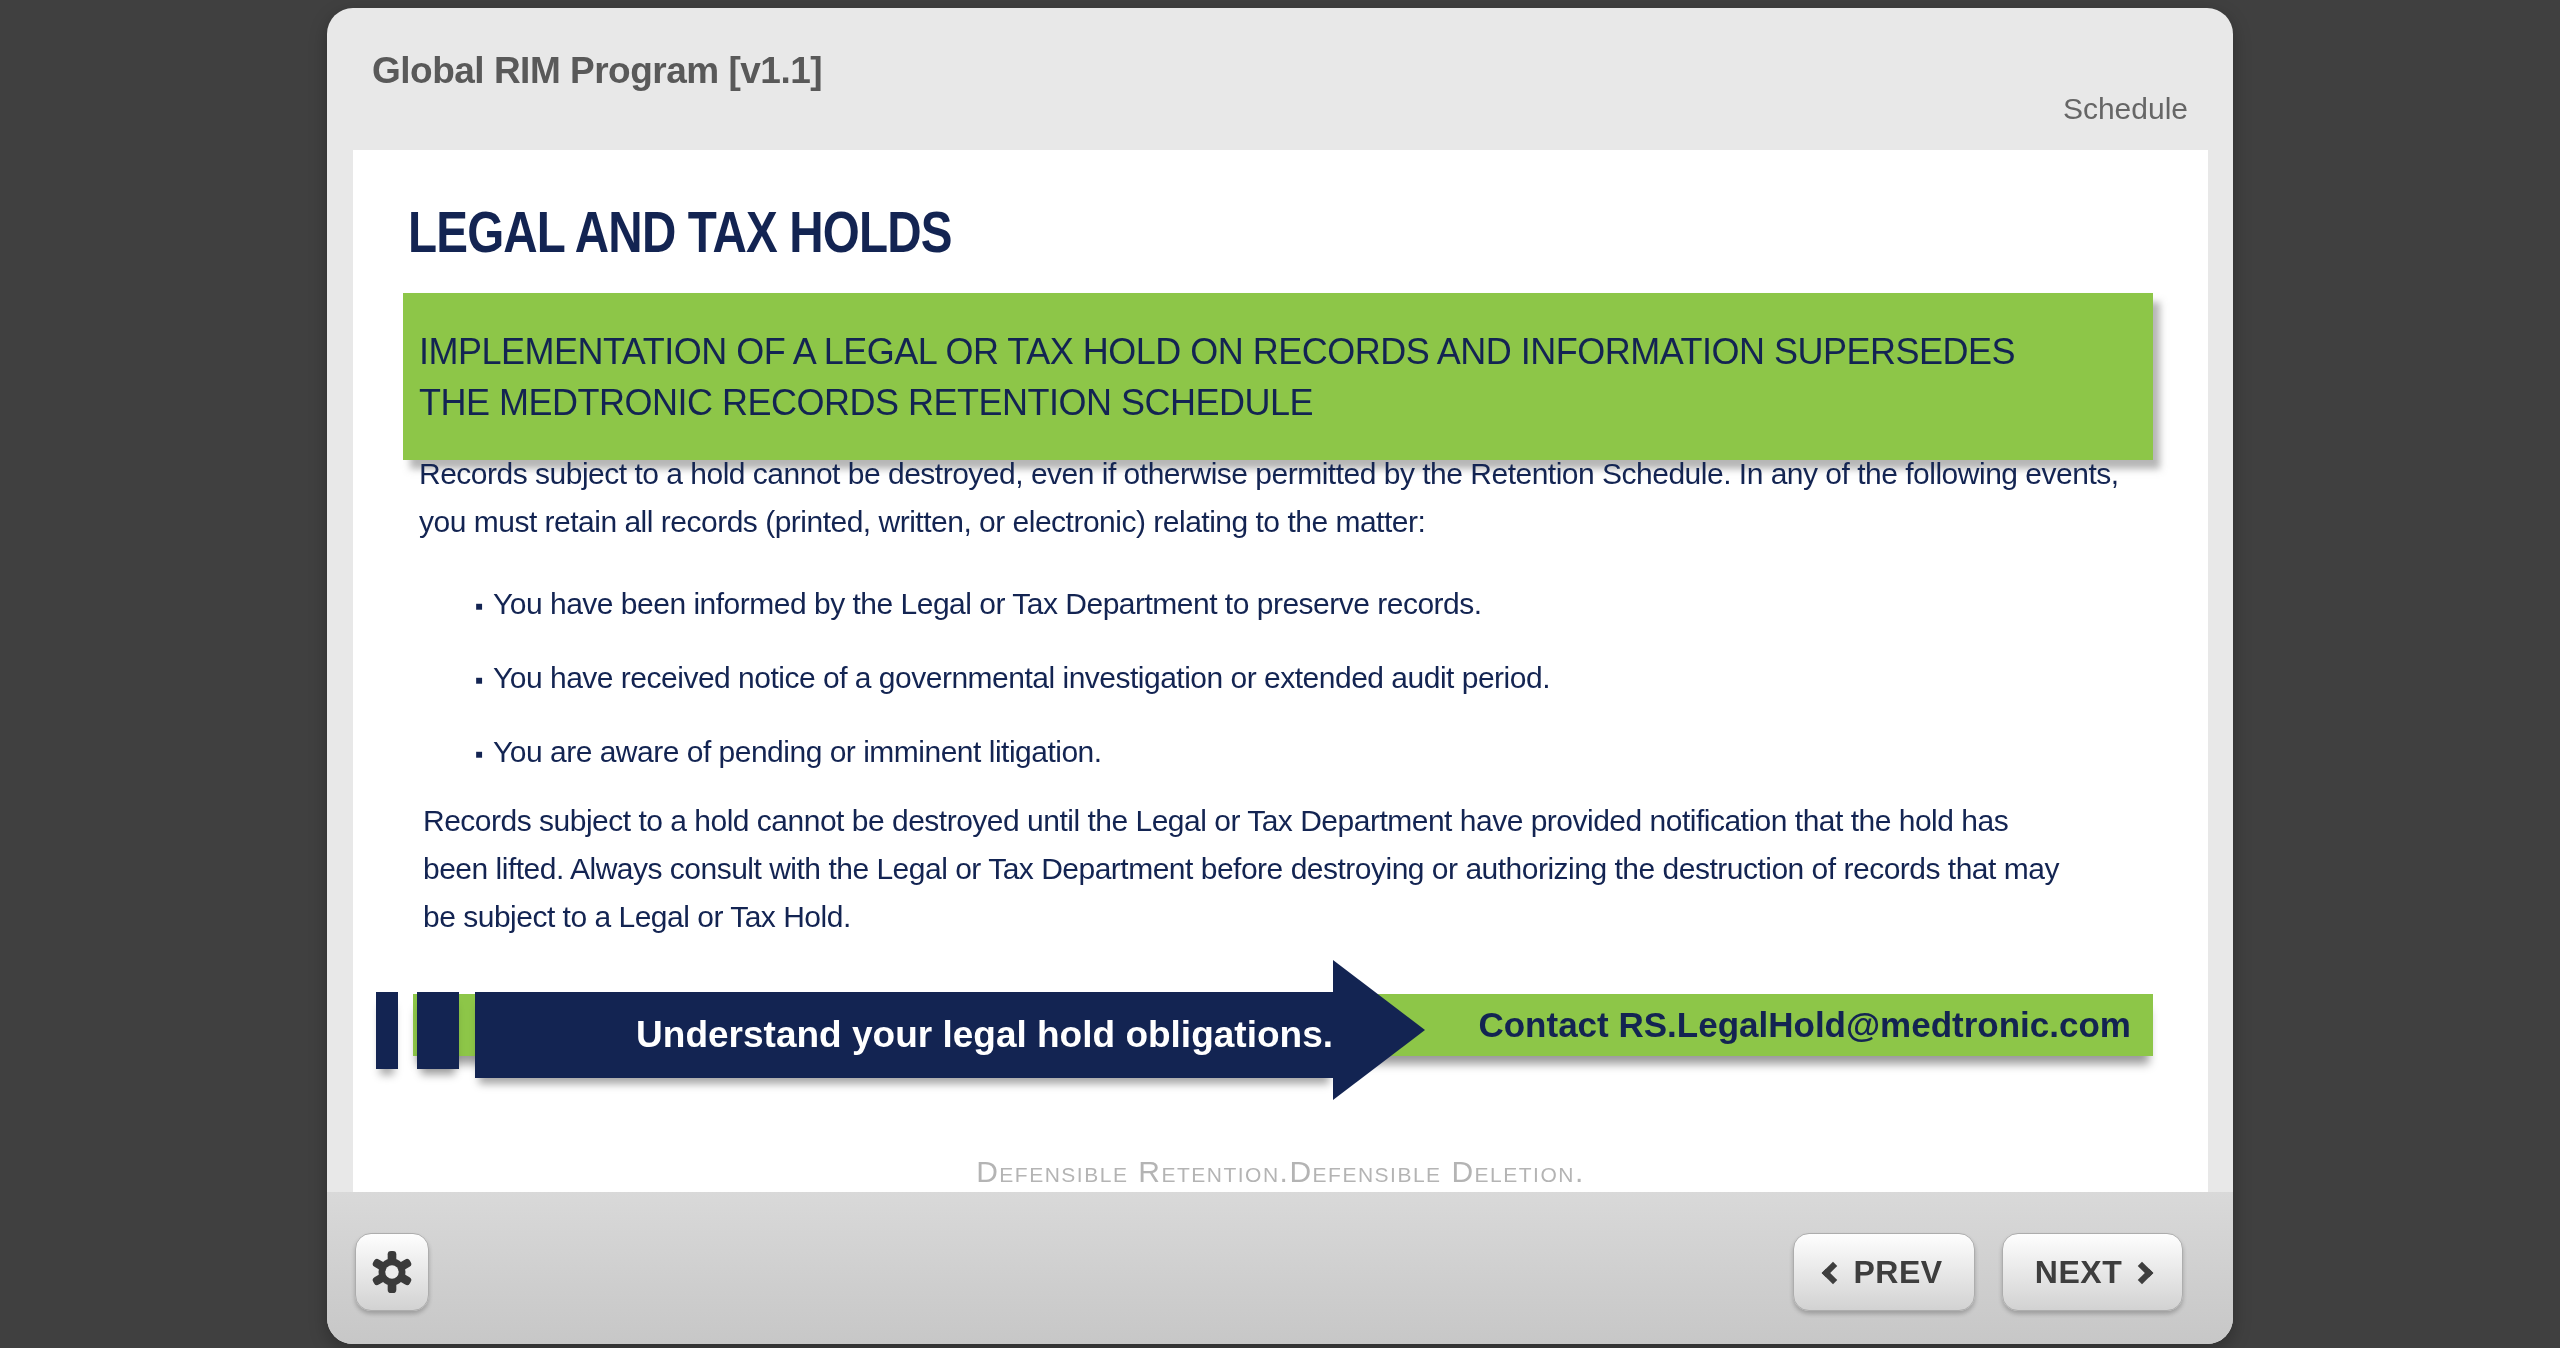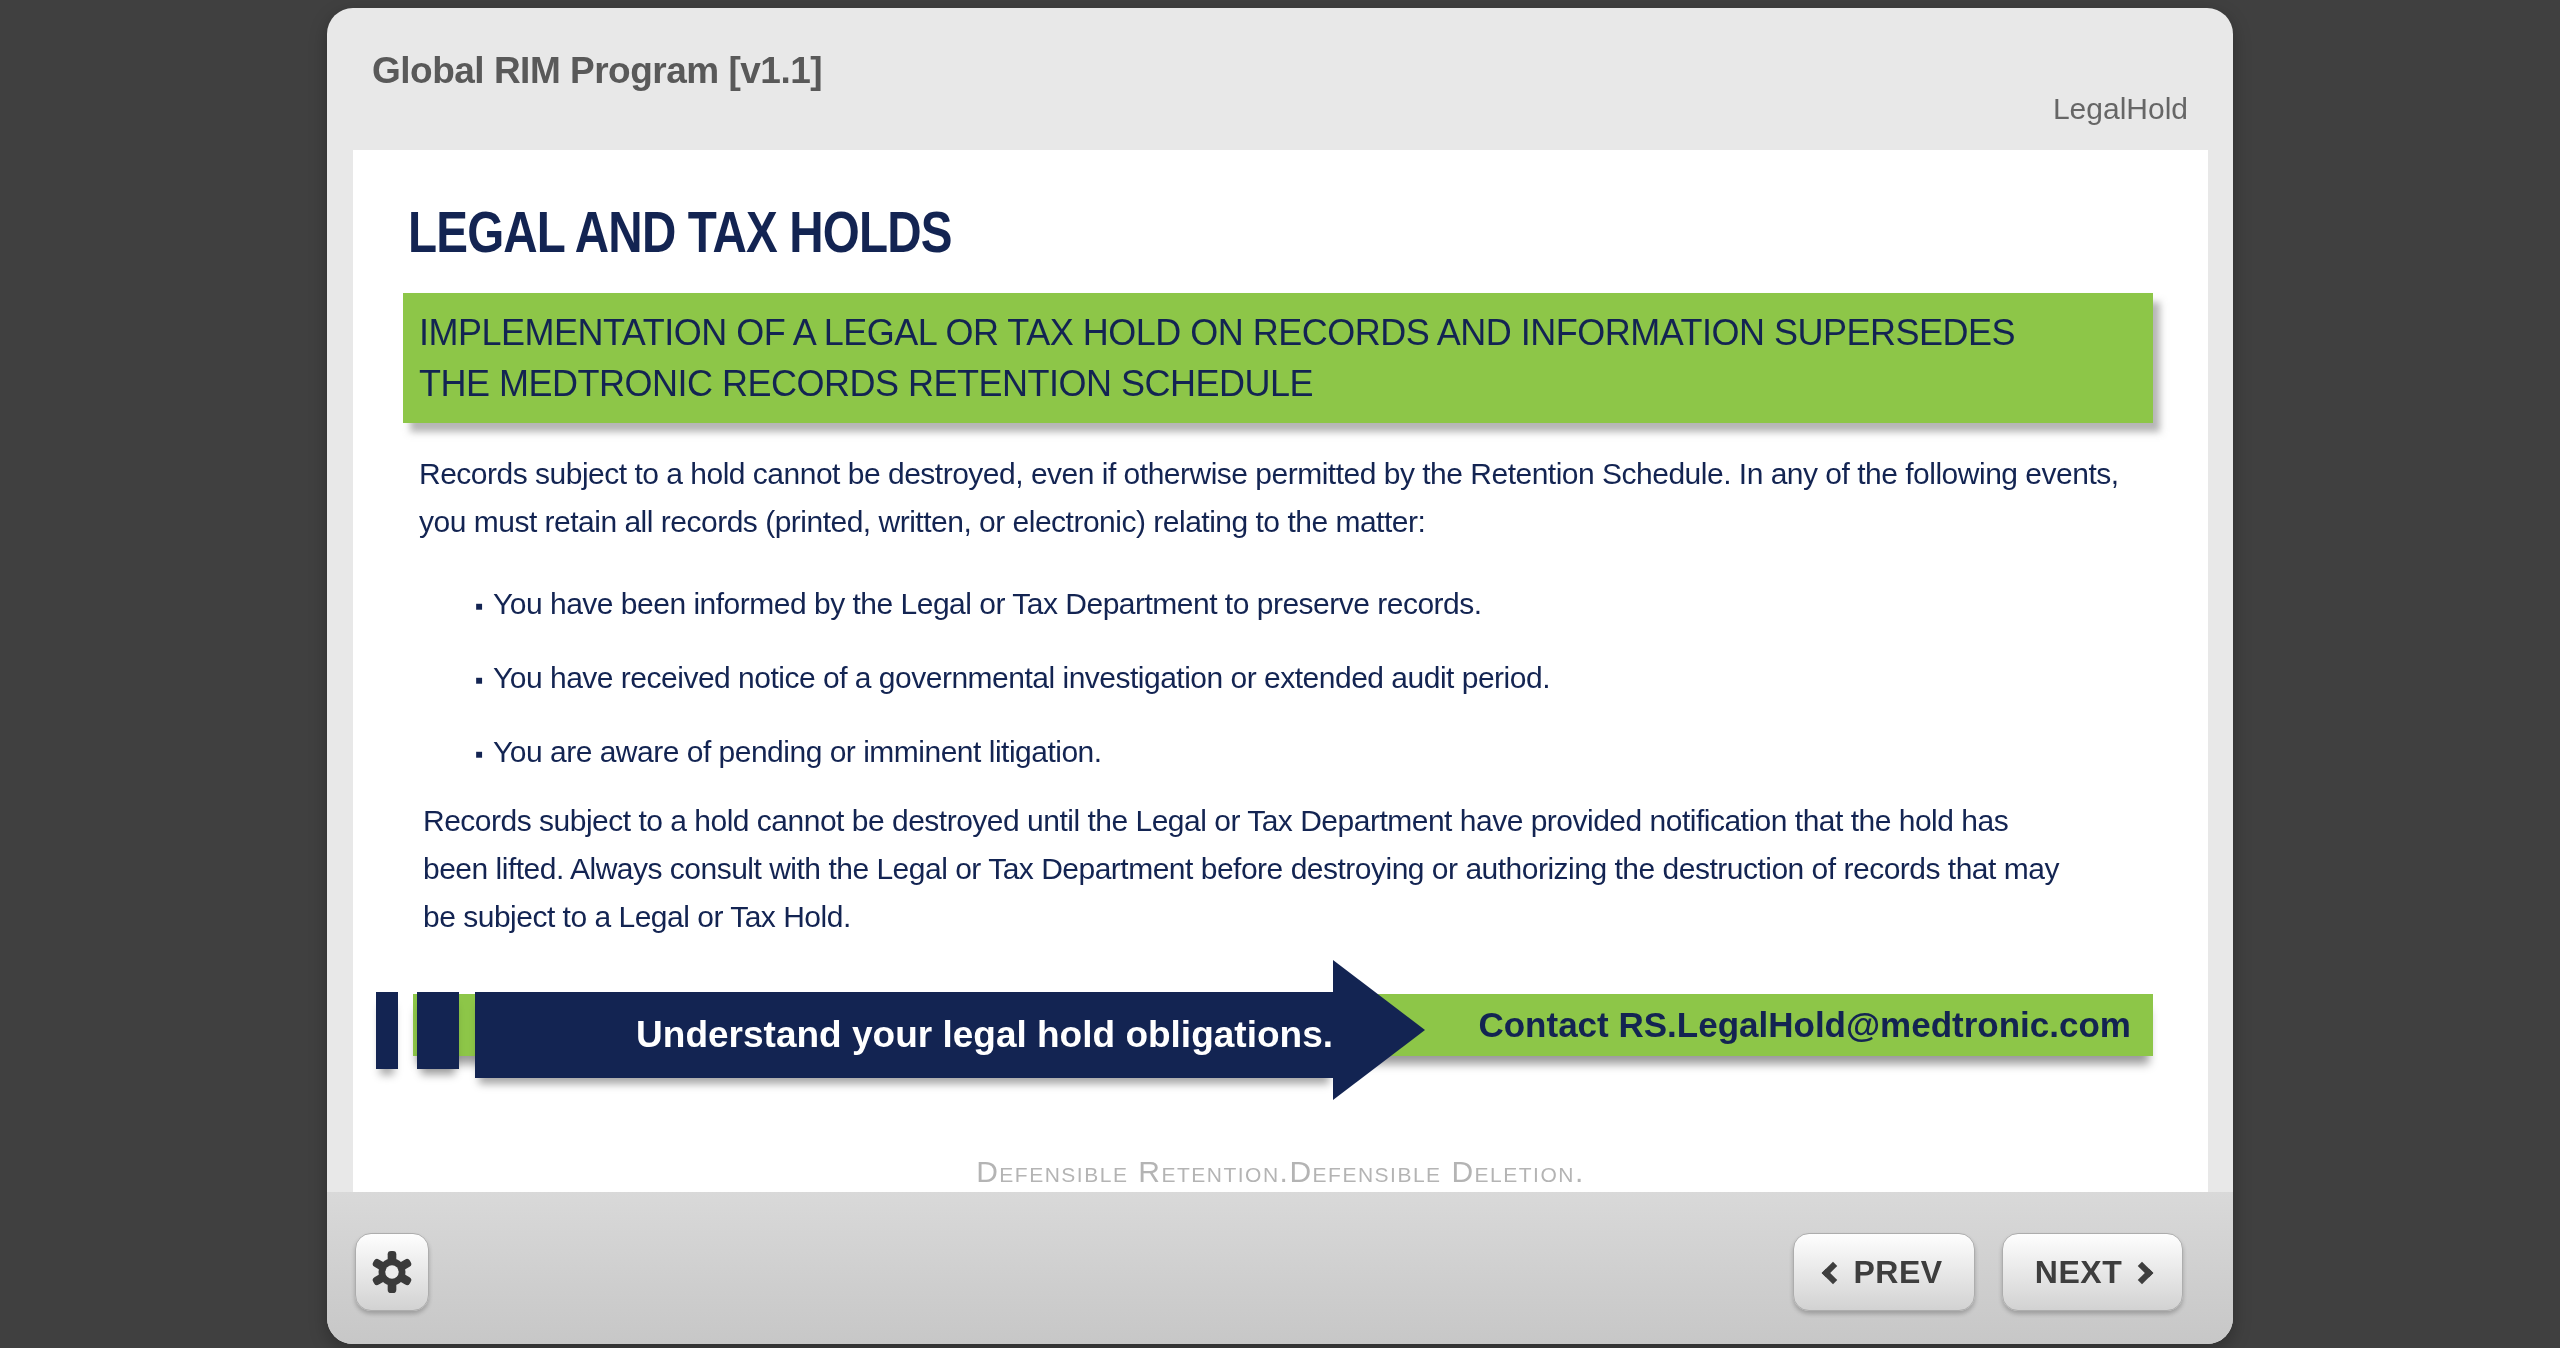--- a/index.html
+++ b/index.html
@@ -18,21 +18,21 @@
              color:var(--header_text);letter-spacing:-0.5px;white-space:nowrap;}
   .resources{position:absolute;right:45px;top:84px;font-size:30px;color:var(--resources_text);
              cursor:pointer;white-space:nowrap;}
 
   .slide{position:absolute;left:26px;top:142px;width:1855px;height:1042px;background:#ffffff;padding-left:15px;}
 
   .slide-title{position:absolute;left:55px;top:48px;font-size:58px;font-weight:bold;
                color:var(--navy);letter-spacing:-1px;transform:scaleX(0.82);transform-origin:left top;
                white-space:nowrap;}
 
-  .banner{position:absolute;left:50px;top:143px;width:1750px;height:130px;background:var(--green);
+  .banner{position:absolute;left:50px;top:143px;width:1750px;height:167px;background:var(--green);
           box-shadow:7px 9px 7px rgba(110,110,110,0.5);display:flex;flex-direction:column;
           justify-content:center;padding-left:16px;}
   .banner-line{font-size:36px;line-height:51px;color:var(--navy);letter-spacing:-0.5px;white-space:nowrap;}
 
   .para{position:absolute;color:var(--navy);font-size:30px;line-height:48px;letter-spacing:-0.5px;}
   .intro{left:66px;top:300px;width:1700px;}
   .body2{left:70px;top:647px;width:1650px;}
 
   .bullets{position:absolute;left:122px;top:430px;list-style:none;}
   .bullets li{display:flex;align-items:baseline;font-size:30px;line-height:48px;
@@ -73,21 +73,21 @@
   .chev-left{transform:rotate(45deg);margin-top:2px;}
   .chev-right{transform:rotate(-135deg);margin-top:2px;}
 </style>
 </head>
 <body>
 
 <div class="canvas">
   <div class="card">
 
     <div class="app-title">Global RIM Program [v1.1]</div>
-    <div class="resources">LegalHold</div>
+    <div class="resources">Schedule</div>
 
     <div class="slide">
 
       <div class="slide-title">LEGAL AND TAX HOLDS</div>
 
       <div class="banner">
         <div class="banner-line">IMPLEMENTATION OF A LEGAL OR TAX HOLD ON RECORDS AND INFORMATION SUPERSEDES</div>
         <div class="banner-line">THE MEDTRONIC RECORDS RETENTION SCHEDULE</div>
       </div>
 

